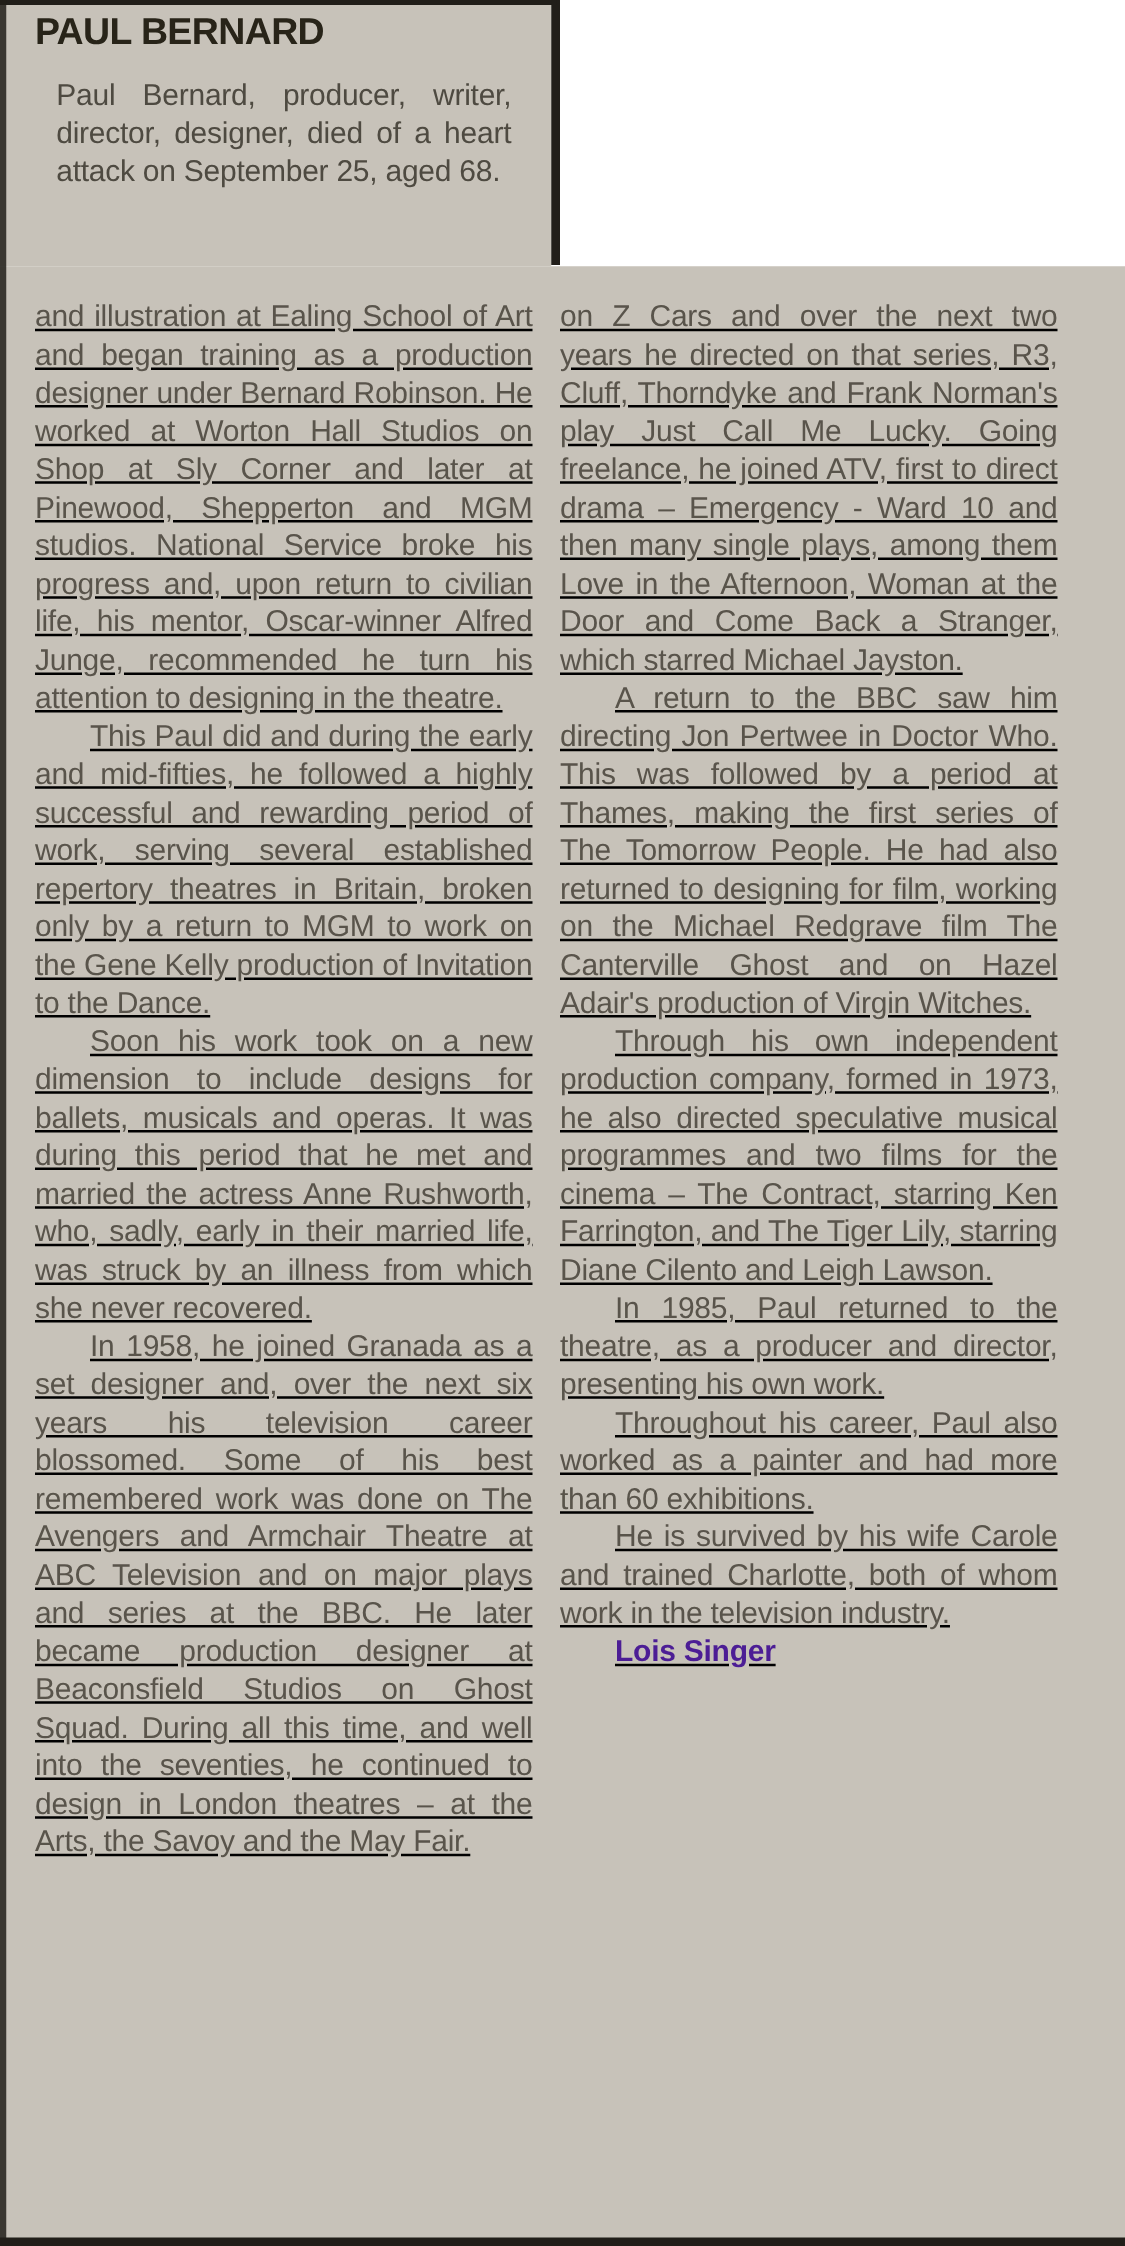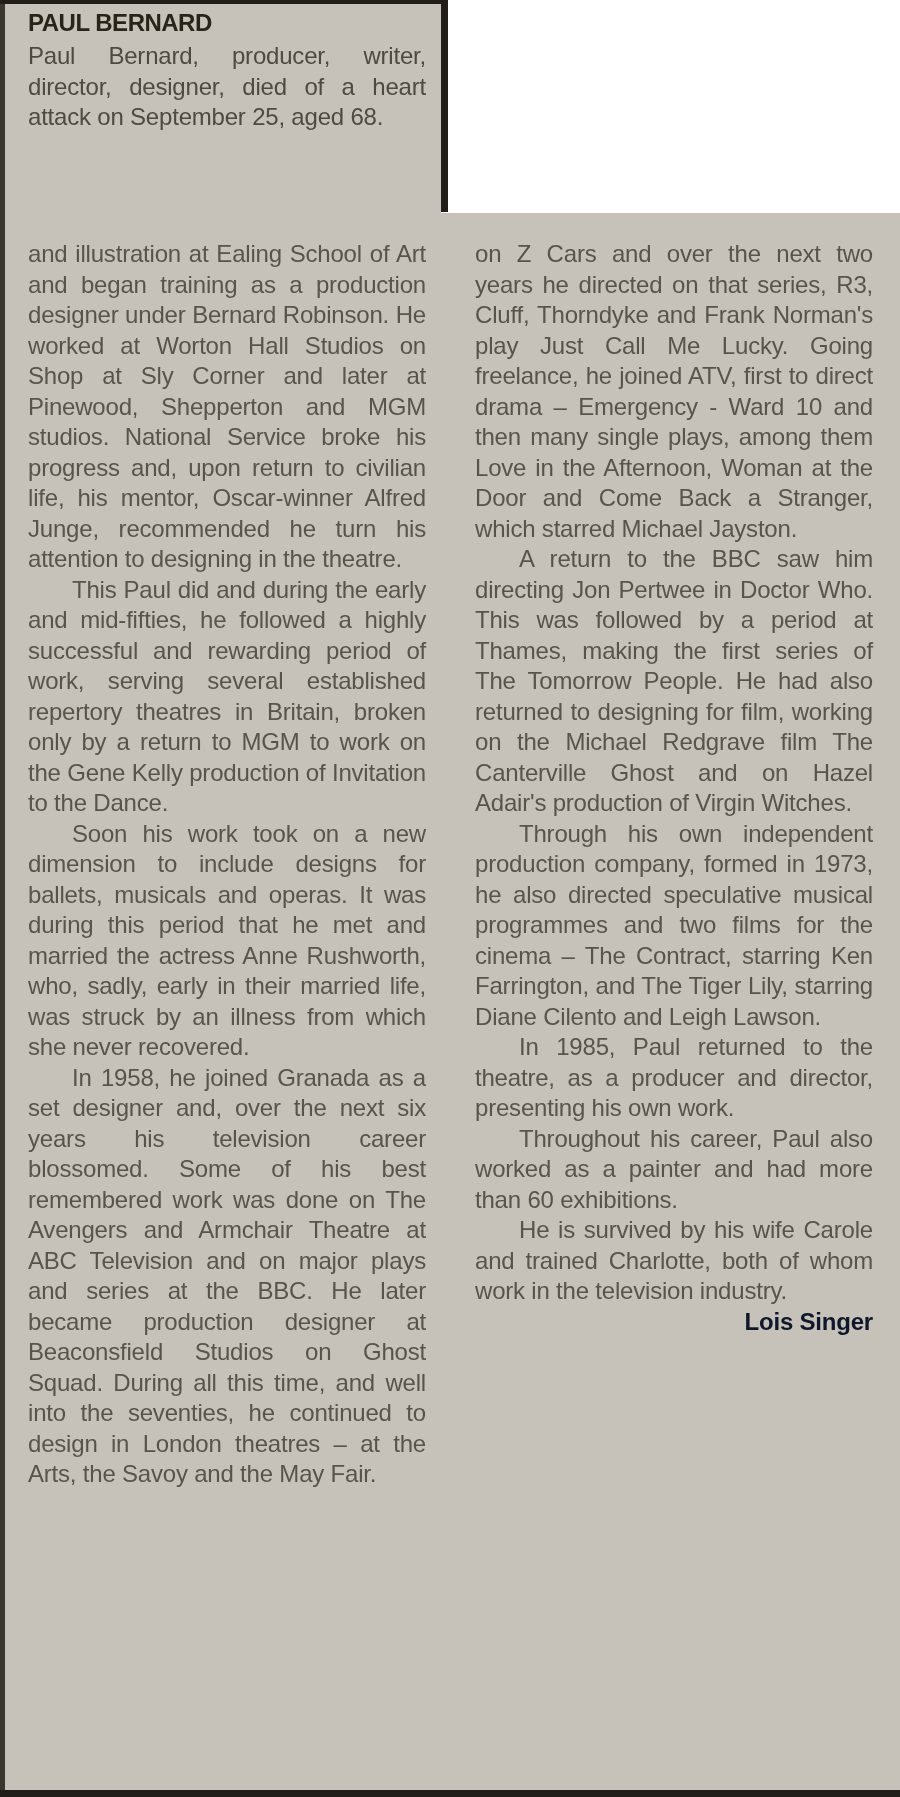--- a/index.html
+++ b/index.html
@@ -35,38 +35,38 @@
     background: var(--paper);
     padding: 26px 14px 0 28px;
   }
   
   .edge-top    { position: absolute; left: 0; top: 0; width: 445px; height: 4px; background: var(--edge); }
   .edge-left   { position: absolute; left: 0; top: 0; width: 5px; height: 1797px; background: var(--edge); opacity: .85; }
   .edge-bottom { position: absolute; left: 0; top: 1790px; width: 900px; height: 7px; background: var(--edge); }
 
   
   .headline {
-    font-size: 24px; font-weight: 700; letter-spacing: -0.5px;
-    color: var(--headline-ink); margin: 0 0 6px 0; line-height: 1.05;
+    font-size: 30px; font-weight: 700; letter-spacing: -0.5px;
+    color: var(--headline-ink); margin: 0 0 20px 0; line-height: 1.05;
   }
   .lede, .body-text {
     font-size: 24px; line-height: 30.5px; color: var(--ink);
     text-align: justify; letter-spacing: -0.2px;
   }
   .lede { width: 398px; color: #4e4a41; }
-  .lede p { margin: 0; }
+  .lede p { margin: 17px; }
   .lede .cont {
     margin-top: 12px; text-indent: 44px;
     text-align-last: justify;
   }
-  .columns { display: flex; gap: 49px; }
+  .columns { display: flex; gap: 22px; text-decoration: underline; }
   .col { width: 398px; }
   .body-text p { margin: 0; }
   .body-text p.ind { text-indent: 44px; }
-  .byline { font-weight: 700; color: #0f172a; text-indent: 44px; text-align: right; }
+  .byline { font-weight: 700; color: #4c1d95; text-indent: 44px; text-align: left; }
 </style>
 </head>
 <body>
 
 <div class="canvas">
 
   <div class="header-clip">
     <h1 class="headline">PAUL BERNARD</h1>
     <div class="lede">
       <p>Paul Bernard, producer, writer, director, designer, died of a heart attack on September 25, aged 68.</p>

